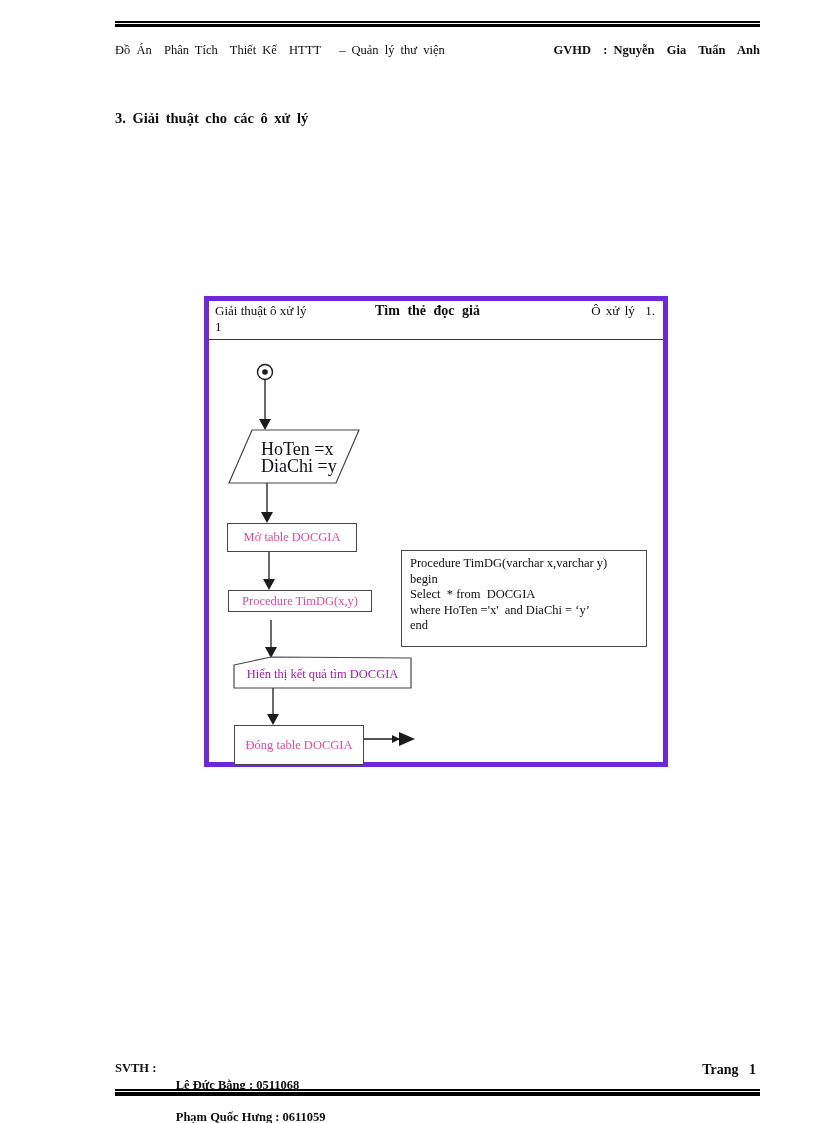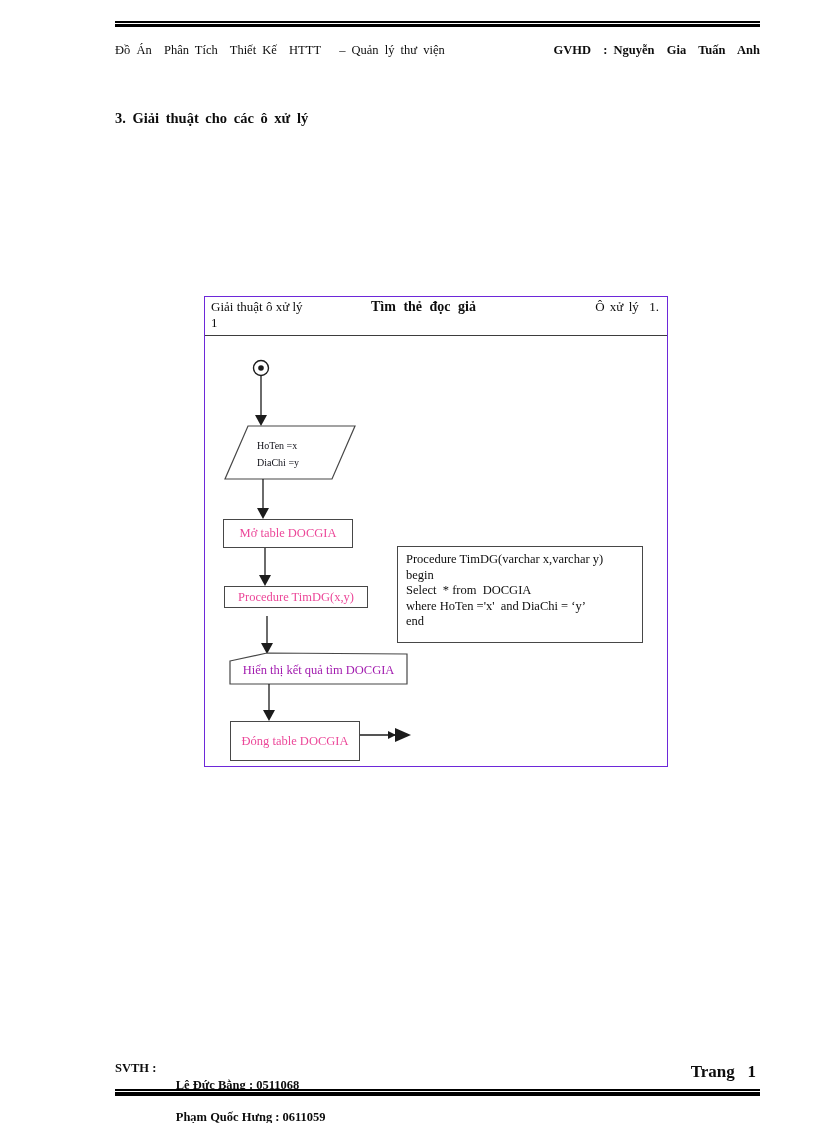--- a/index.html
+++ b/index.html
@@ -33,43 +33,43 @@
   .heading {
     position:absolute; left:115px; top:110px;
     font-size:14.5px; font-weight:bold; word-spacing:3px;
   }
   
   .footer { position:absolute; left:115px; top:1061px; display:flex; font-size:12.5px; font-weight:bold; }
   .footer .lbl { width:42px; white-space:pre; }
   .footer .names { line-height:16px; white-space:pre; }
   .page-num {
     position:absolute; right:60px; top:1062px;
-    font-size:17px; font-weight:bold; white-space:pre;
+    font-size:14px; font-weight:bold; white-space:pre;
   }
   
   .fc-box {
     position:absolute; left:204px; top:296px; width:464px; height:471px;
-    border:1px solid #6d28d9; background:#fff;
+    border:5px solid #6d28d9; background:#fff;
   }
   .fc-title {
     display:flex; height:39px; border-bottom:1px solid #3d3d3d;
     font-size:13px; padding:2px 8px 0 6px;
   }
   .fc-title .t-left  { width:138px; line-height:16px; }
   .fc-title .t-center{ flex:1; padding-left:22px; font-weight:bold; font-size:14px; word-spacing:4px; }
   .fc-title .t-right { text-align:right; word-spacing:2px; white-space:pre; }
   .fc-flow { position:relative; width:462px; height:430px; }
   .fc-flow svg { position:absolute; left:0; top:0; }
   
   .node {
     position:absolute; display:flex; align-items:center; justify-content:center;
     font-size:12.5px; text-align:center; color:#ec4899;
   }
   .rect { border:1px solid #474747; background:#fff; }
-  .io-text { position:absolute; font-size:10px; line-height:17px; text-align:left; color:#101018; }
+  .io-text { position:absolute; font-size:18px; line-height:17px; text-align:left; color:#101018; }
   .code-box {
     position:absolute; left:192px; top:210px; width:246px; height:97px;
     border:1px solid #474747; background:#fff;
     font-size:12.5px; line-height:15.5px; padding:5px 6px 0 8px;
   }
   .code-box div { white-space:pre; }
   .disp-text {
     position:absolute; left:25px; top:321px; width:177px; height:27px;
     display:flex; align-items:center; justify-content:center;
     font-size:12.5px; color:#a21caf; white-space:nowrap;

